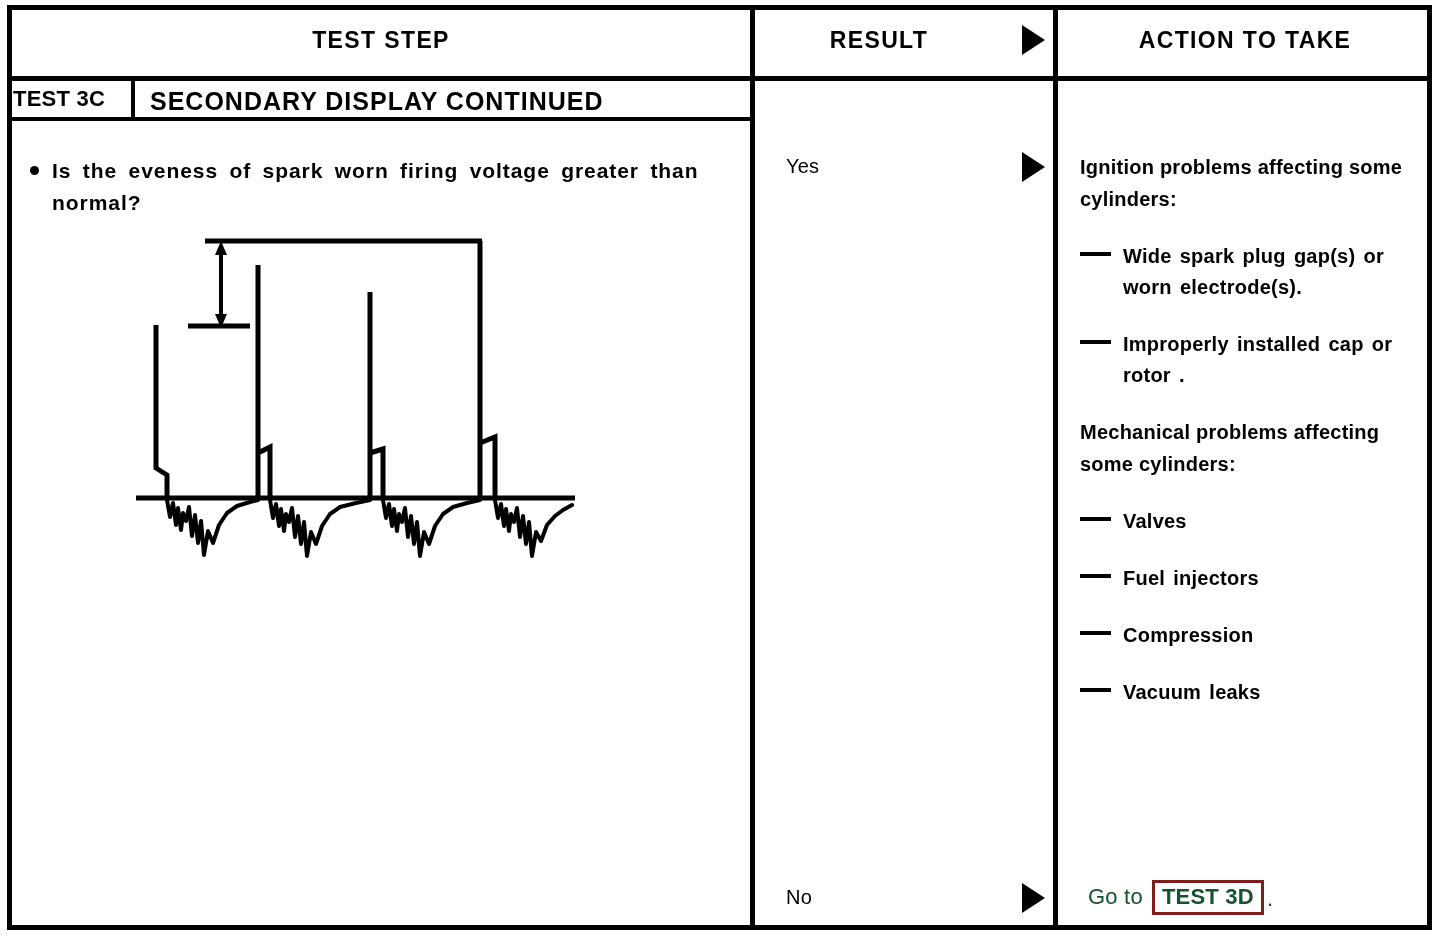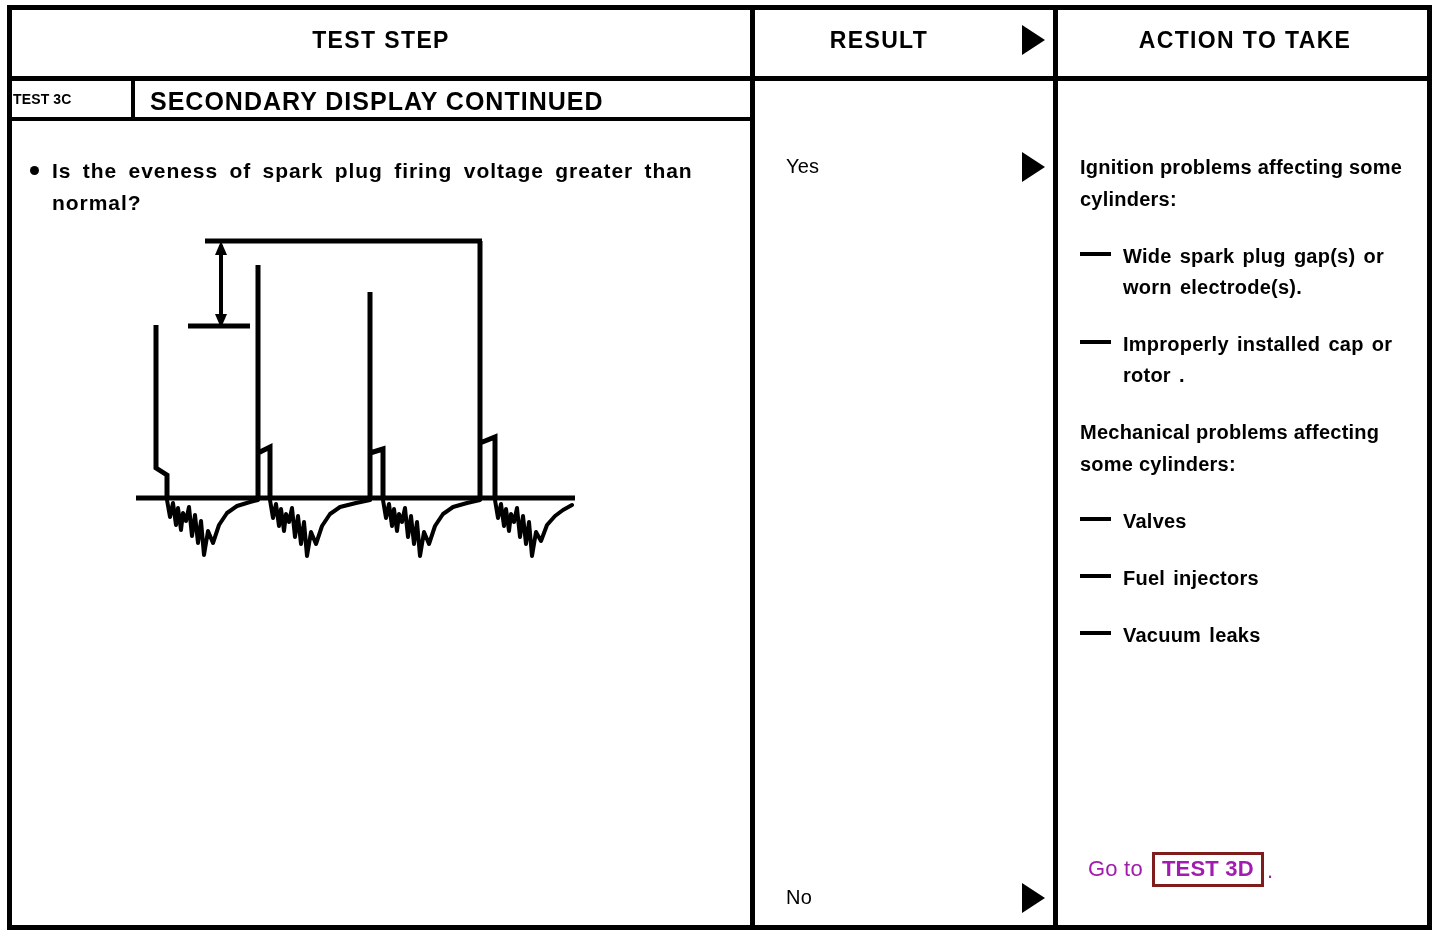--- a/index.html
+++ b/index.html
@@ -107,21 +107,21 @@
     left: 7px;
     top: 81px;
     width: 128px;
     height: 40px;
     box-sizing: border-box;
     border-right: 4px solid #000;
     border-bottom: 4px solid #000;
     display: flex;
     align-items: center;
     padding-left: 6px;
-    font-size: 14px;
+    font-size: 22px;
     font-weight: bold;
     letter-spacing: 0.01em;
     color: #000;
   }
   .subrow-title {
     position: absolute;
     left: 150px;
     top: 84px;
     height: 34px;
     display: flex;
@@ -212,24 +212,24 @@
     font-size: 20px;
     font-weight: bold;
     line-height: 1.55;
     letter-spacing: 0.012em;
     word-spacing: 0.12em;
   }
 
   .goto-row {
     position: absolute;
     left: 1088px;
-    top: 852px;
+    top: 880px;
     display: flex;
     align-items: center;
-    color: #a21caf;
+    color: #14532d;
   }
   .goto-label {
     font-size: 22px;
     letter-spacing: 0.01em;
     margin-right: 9px;
   }
   .goto-box {
     border: 3px solid #7f1d1d;
     padding: 1px 7px 2px 7px;
     font-size: 22px;
@@ -260,21 +260,21 @@
   <div class="hdr hdr-result">RESULT</div>
   <div class="tri tri-hdr"></div>
   <div class="hdr hdr-action">ACTION TO TAKE</div>
 
   <div class="subrow"></div>
   <div class="subrow-code">TEST 3C</div>
   <div class="subrow-title">SECONDARY DISPLAY CONTINUED</div>
 
   <div class="question">
     <span class="q-bullet"></span>
-    <span class="q-text">Is the eveness of spark plug firing voltage greater than normal?</span>
+    <span class="q-text">Is the eveness of spark worn firing voltage greater than normal?</span>
   </div>
 
   <div class="waveform">
     <svg width="480" height="360" viewBox="0 0 480 360">
       <g fill="none" stroke="#000" stroke-width="5" stroke-linecap="butt" stroke-linejoin="miter">
 
         <line x1="85" y1="16" x2="362" y2="16"></line>
 
         <line x1="68" y1="101" x2="130" y2="101"></line>
 
@@ -336,20 +336,24 @@
     <div class="act-item">
       <span class="act-dash"></span>
       <span class="act-label">Valves</span>
     </div>
 
     <div class="act-item">
       <span class="act-dash"></span>
       <span class="act-label">Fuel injectors</span>
     </div>
 
+    <div class="act-item">
+      <span class="act-dash"></span>
+      <span class="act-label">Compression</span>
+    </div>
 
     <div class="act-item">
       <span class="act-dash"></span>
       <span class="act-label">Vacuum leaks</span>
     </div>
 
   </div>
 
   <div class="goto-row">
     <span class="goto-label">Go to</span>

